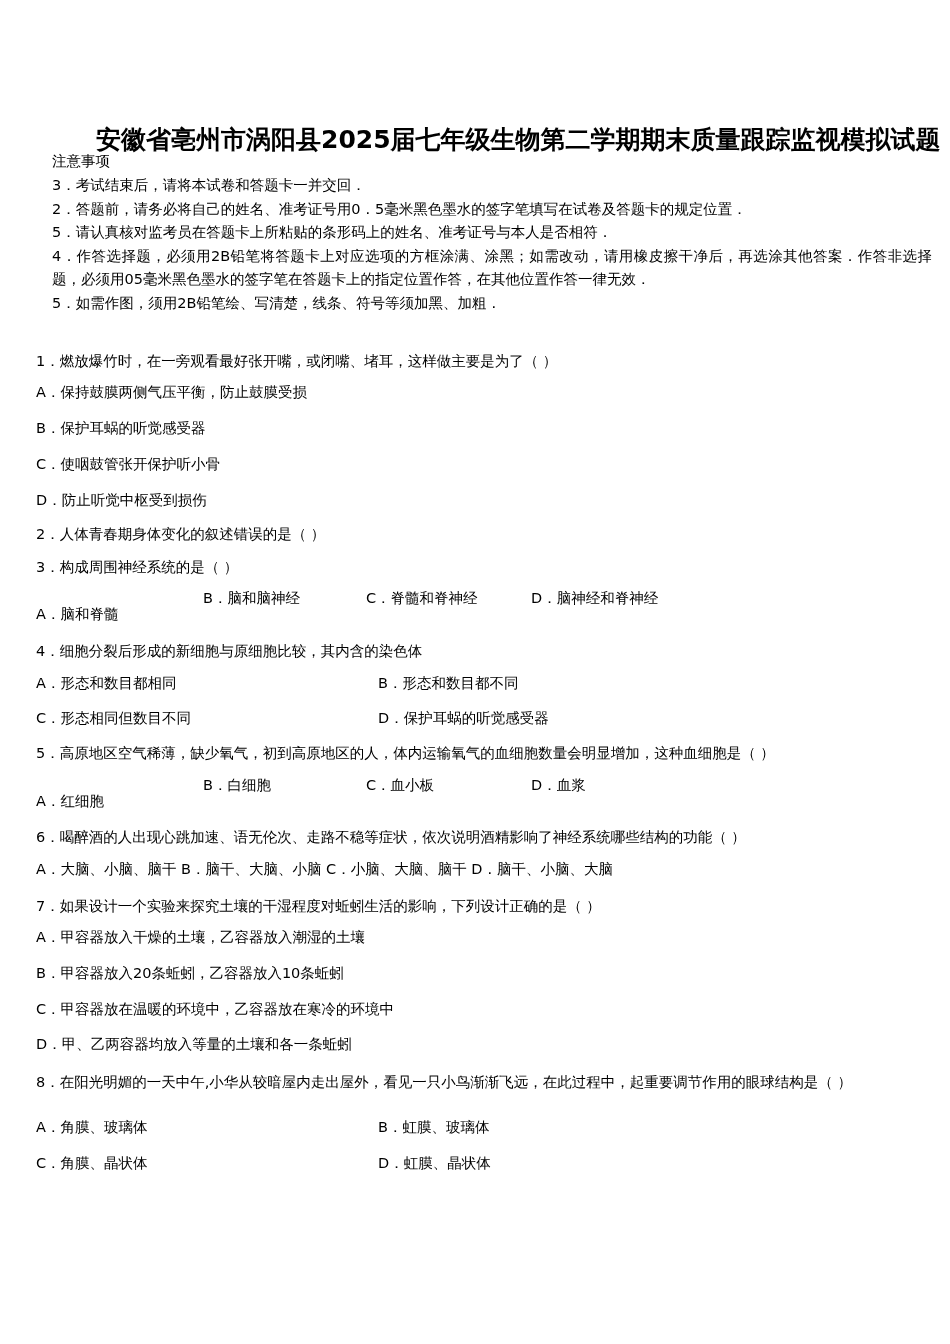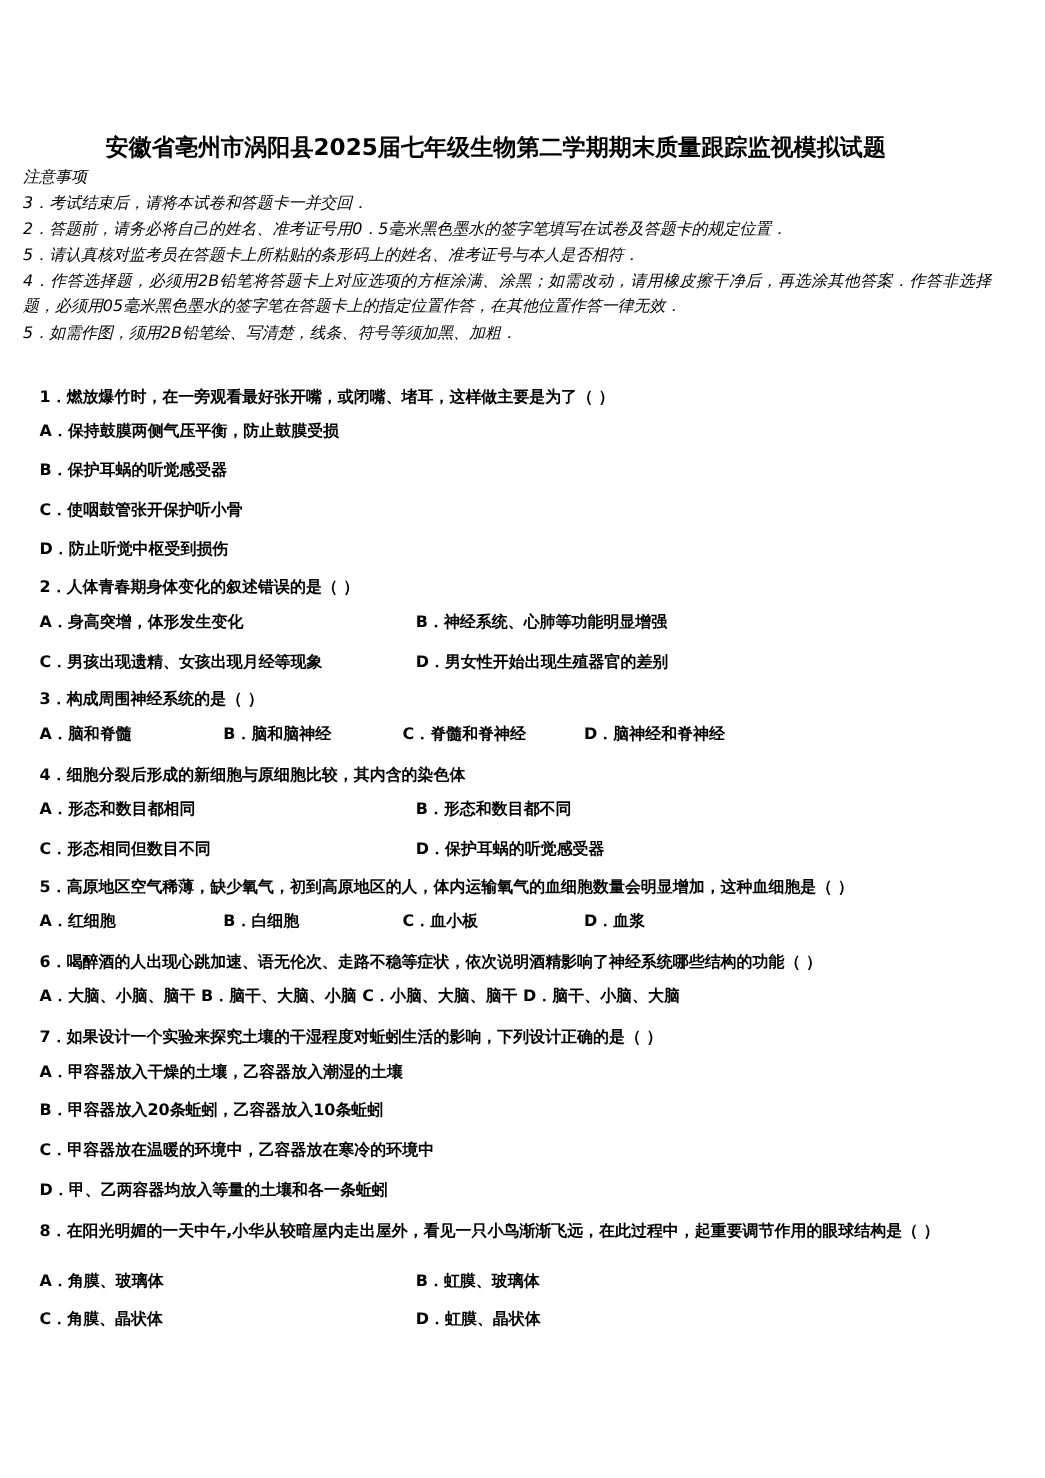--- a/index.html
+++ b/index.html
@@ -22,34 +22,33 @@
     padding: 0;
     overflow: hidden;
   }
 
   
   .doc-title {
     position: absolute;
     left: 96px;
     top: 108px;
     width: 790px;
-    font-size: 21px;
+    font-size: 25px;
     font-weight: bold;
     letter-spacing: 0px;
     line-height: 1.2;
     white-space: nowrap;
   }
 
   
   .notice {
     position: absolute;
-    left: 21px;
+    left: 52px;
     top: 150px;
     width: 880px;
-    font-style: italic;
   }
   .notice-heading {
     font-size: 14.5px;
     font-weight: normal;
     line-height: 1.55;
     margin: 0 0 2px 0;
   }
   .notice-item {
     font-size: 14.5px;
     line-height: 1.62;
@@ -60,21 +59,20 @@
 
   
   .questions {
     position: absolute;
     left: 36px;
     top: 350px;
     width: 882px;
   }
   .q-block {
     margin: 0 0 2px 0;
-    font-weight: bold;
   }
   .q-stem {
     font-size: 14.5px;
     line-height: 1.55;
     margin: 0 0 10px 0;
     text-align: justify;
     text-justify: inter-character;
   }
   .q-stem.wrapped {
     line-height: 2.0;
@@ -98,21 +96,21 @@
   .opts-2col .opt-row:last-child { margin-bottom: 12px; }
   .opts-2col .cell-a { width: 342px; flex: 0 0 342px; }
   .opts-2col .cell-b { flex: 1 1 auto; }
 
   .opts-4col {
     display: flex;
     font-size: 14.5px;
     line-height: 1.5;
     margin: 0 0 14px 0;
   }
-  .opts-4col .c1 { width: 167px; flex: 0 0 167px; }
+  .opts-4col .c1 { width: 167px; flex: 0 0 167px; margin-top: 16px; }
   .opts-4col .c2 { width: 163px; flex: 0 0 163px; }
   .opts-4col .c3 { width: 165px; flex: 0 0 165px; }
   .opts-4col .c4 { flex: 1 1 auto; }
 
   .opts-inline {
     font-size: 14.5px;
     line-height: 1.5;
     margin: 0 0 14px 0;
   }
 </style>
@@ -139,30 +137,20 @@
       <div class="opts-stack">
         <div class="opt-row">A．保持鼓膜两侧气压平衡，防止鼓膜受损</div>
         <div class="opt-row">B．保护耳蜗的听觉感受器</div>
         <div class="opt-row">C．使咽鼓管张开保护听小骨</div>
         <div class="opt-row">D．防止听觉中枢受到损伤</div>
       </div>
     </div>
 
     <div class="q-block">
       <p class="q-stem">2．人体青春期身体变化的叙述错误的是（     ）</p>
-      <div class="opts-2col">
-        <div class="opt-row">
-          <span class="cell-a">A．身高突增，体形发生变化</span>
-          <span class="cell-b">B．神经系统、心肺等功能明显增强</span>
-        </div>
-        <div class="opt-row">
-          <span class="cell-a">C．男孩出现遗精、女孩出现月经等现象</span>
-          <span class="cell-b">D．男女性开始出现生殖器官的差别</span>
-        </div>
-      </div>
     </div>
 
     <div class="q-block">
       <p class="q-stem">3．构成周围神经系统的是（    ）</p>
       <div class="opts-4col">
         <span class="c1">A．脑和脊髓</span>
         <span class="c2">B．脑和脑神经</span>
         <span class="c3">C．脊髓和脊神经</span>
         <span class="c4">D．脑神经和脊神经</span>
       </div>

